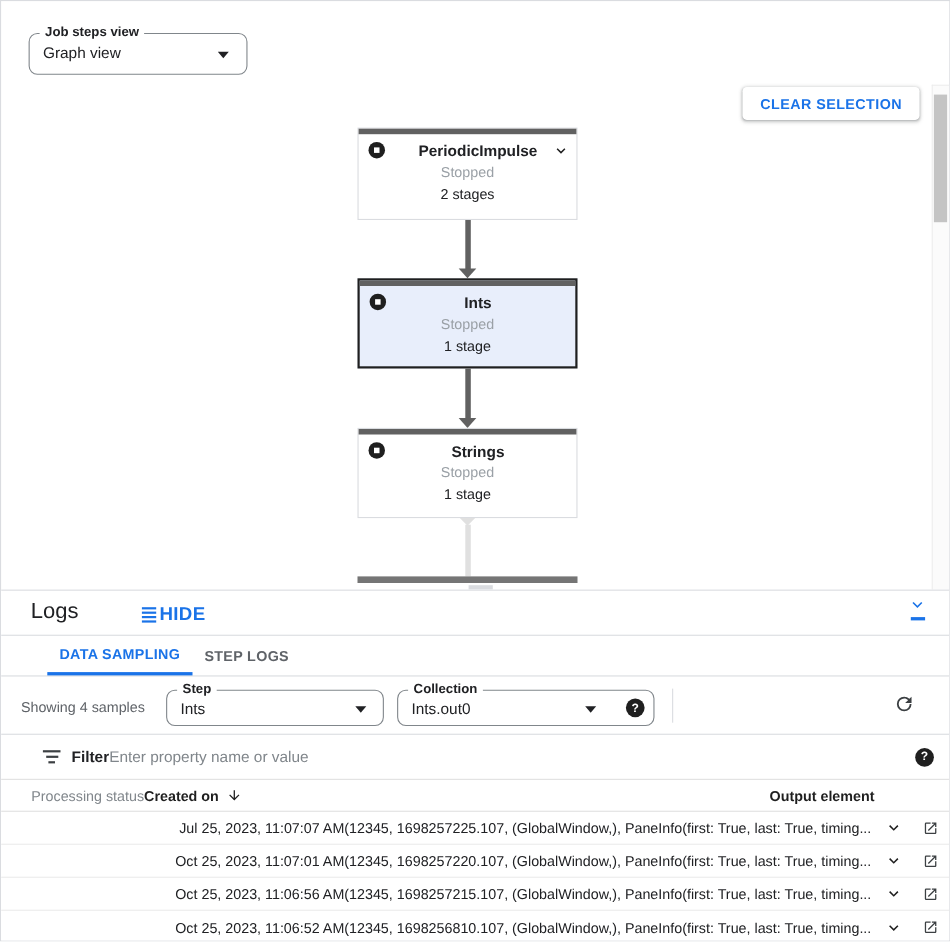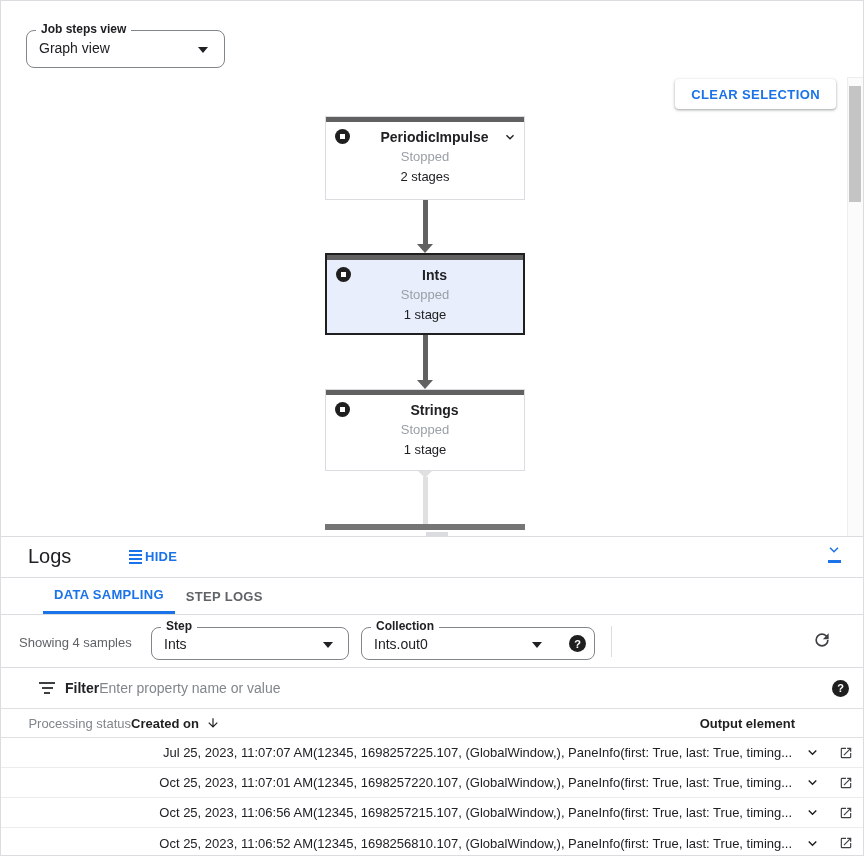--- a/index.html
+++ b/index.html
@@ -136,21 +136,21 @@
     position: absolute;
     left: 0; right: 0; top: 535px; bottom: 0;
     background: #fff;
     border-top: 1px solid #dadce0;
   }
   .logs-header { position: relative; height: 41px; border-bottom: 1px solid #dadce0; }
   .logs-title { position: absolute; left: 27px; top: 8px; font-size: 20px; color: #202124; }
   .hide-btn {
     position: absolute; left: 128px; top: 12px;
     display: flex; align-items: center; gap: 3px;
-    color: #1a73e8; font-size: 13px; font-weight: 700; letter-spacing: .3px;
+    color: #1a73e8; font-size: 17px; font-weight: 700; letter-spacing: .3px;
     cursor: pointer;
   }
   .hide-icon { display: flex; flex-direction: column; gap: 2px; }
   .hide-icon i { display: block; width: 13px; height: 2px; background: #1a73e8; }
   .collapse-btn {
     position: absolute; right: 19px; top: 8px;
     width: 20px; text-align: center; cursor: pointer;
   }
   .collapse-btn .bar { width: 13px; height: 3px; background: #1a73e8; margin: -3px auto 0; }
 

